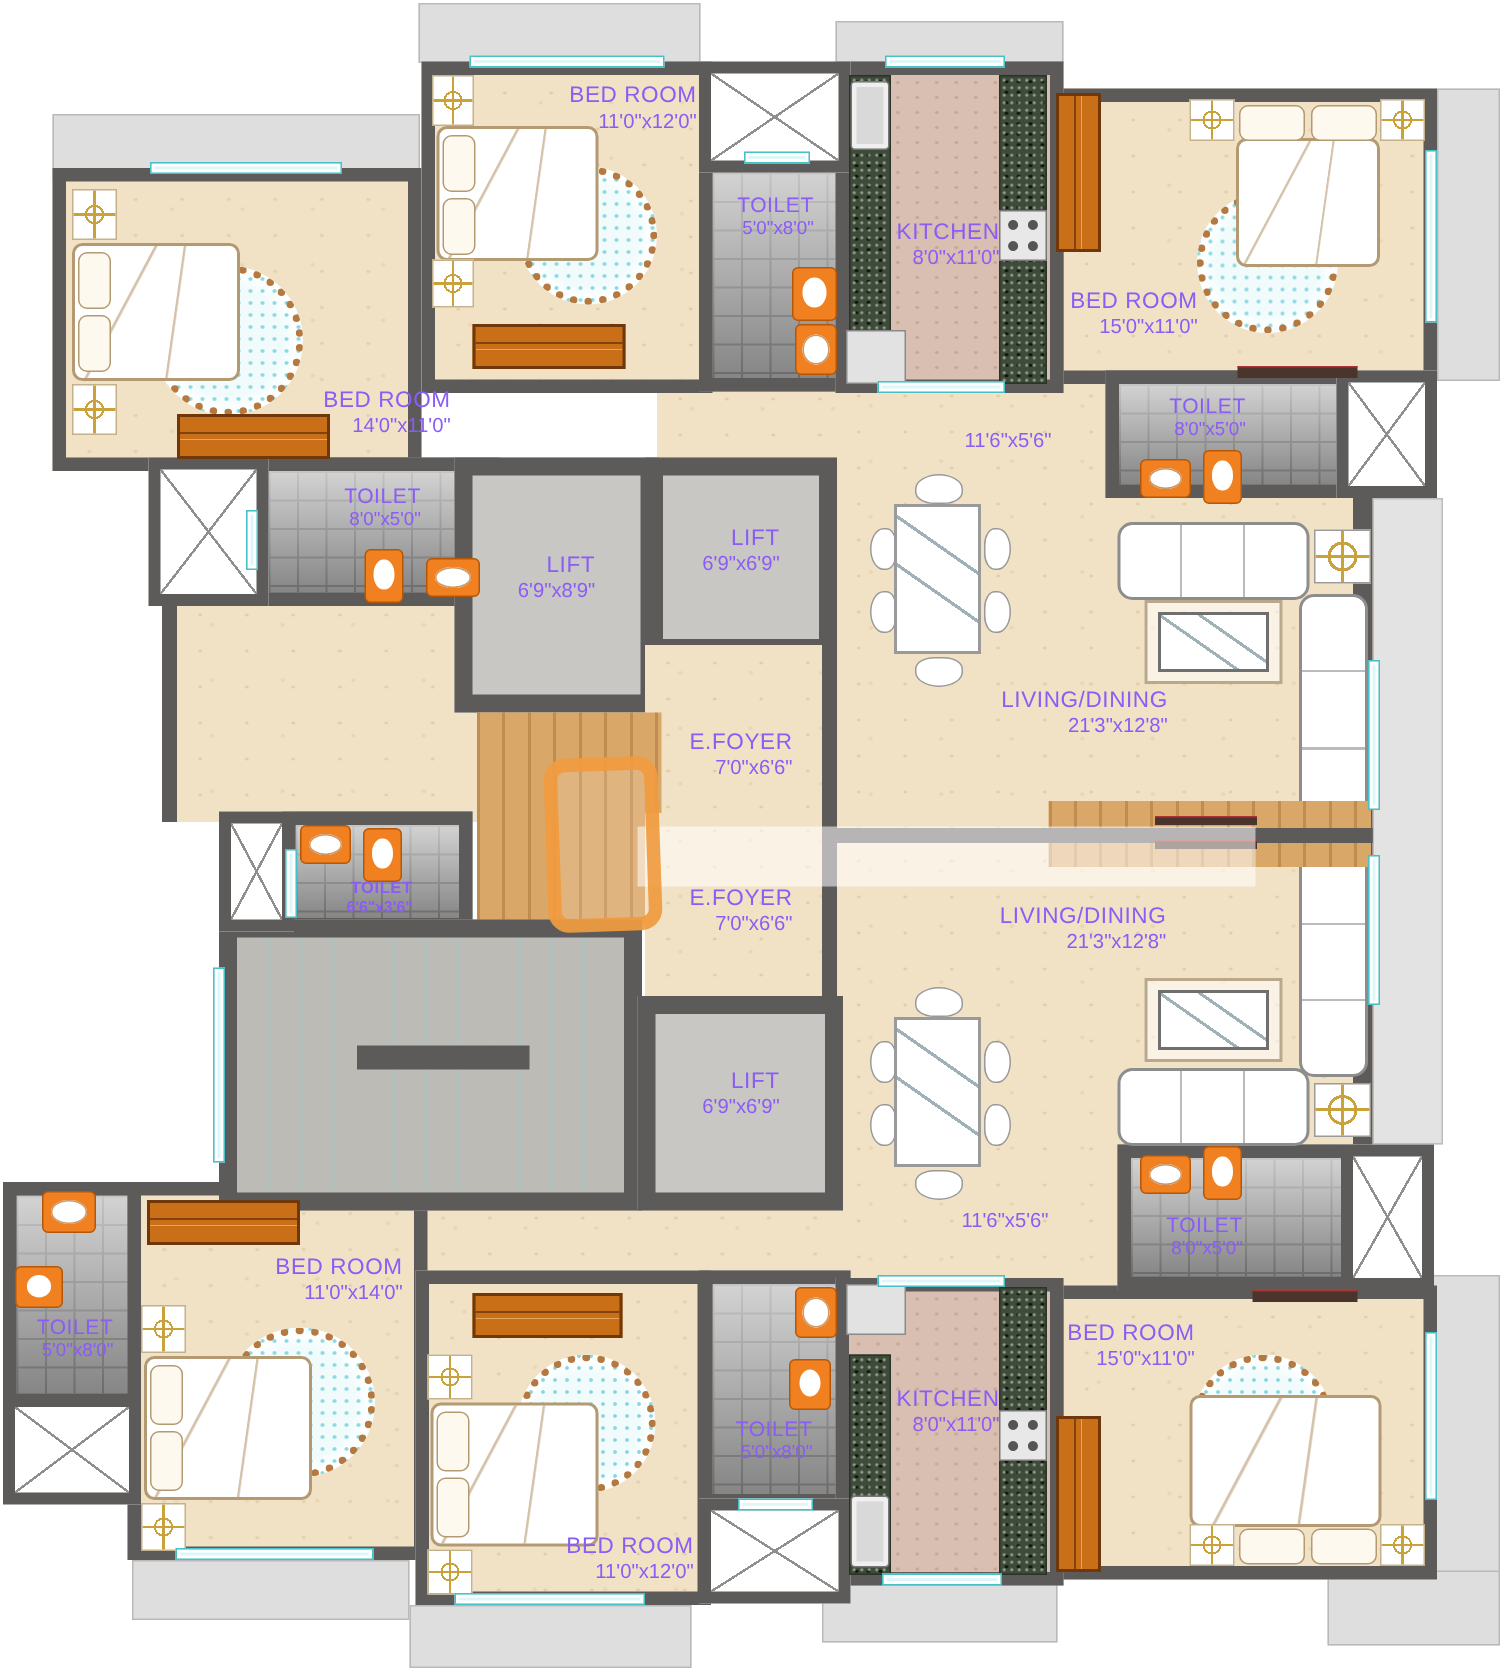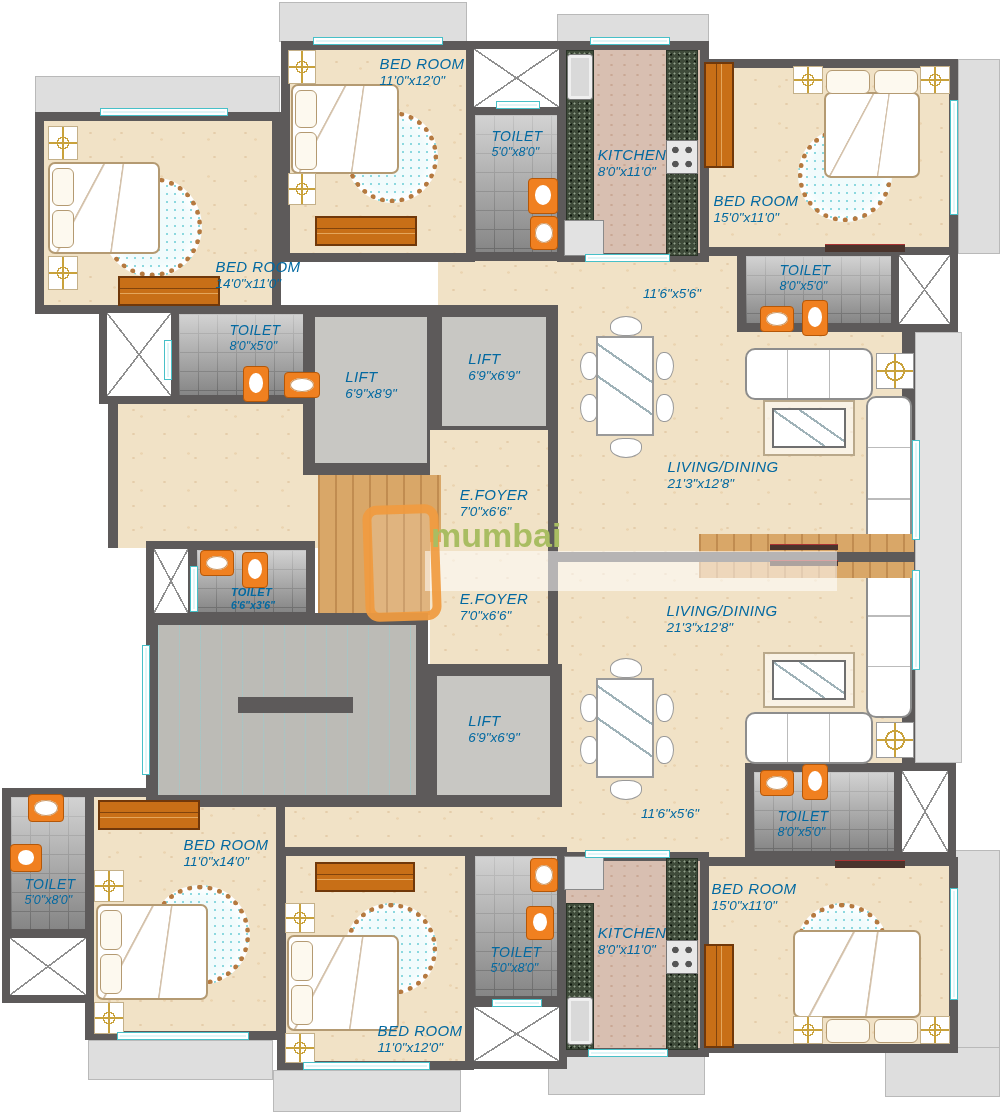--- a/index.html
+++ b/index.html
@@ -71,22 +71,22 @@
   .wc:after{content:"";position:absolute;left:22%;top:18%;width:56%;height:58%;background:#fff;border-radius:50%;}
   .basin:after{content:"";position:absolute;left:15%;top:20%;width:70%;height:60%;background:#fff;border-radius:50%;box-shadow:inset 0 0 0 1px #c96;}
   .sink{background:#d9d9d9;border:1px solid #777;box-shadow:inset 0 0 0 3px #efefef;border-radius:3px;z-index:9;}
   .stove{background:#e8e8e8;border:1px solid #777;z-index:9;
     background-image:radial-gradient(circle at 28% 28%, #555 3px, rgba(0,0,0,0) 3.6px),
                      radial-gradient(circle at 72% 28%, #555 3px, rgba(0,0,0,0) 3.6px),
                      radial-gradient(circle at 28% 72%, #555 3px, rgba(0,0,0,0) 3.6px),
                      radial-gradient(circle at 72% 72%, #555 3px, rgba(0,0,0,0) 3.6px);}
   .fridge{background:#e2e2e2;border:1px solid #8a8a8a;z-index:9;}
   
-  .lbl{position:absolute;transform:translateX(-50%);text-align:left;color:#0369a1;
-       line-height:1.18;white-space:nowrap;z-index:40;font-style:italic;}
+  .lbl{position:absolute;transform:translateX(-50%);text-align:right;color:#8b5cf6;
+       line-height:1.18;white-space:nowrap;z-index:40;}
   .lbl .n{font-size:15px;letter-spacing:.4px;}
   .lbl .d{font-size:13.5px;}
   .lbl.t .n{font-size:14px;} .lbl.t .d{font-size:12.5px;}
   .lbl.small .n{font-size:11px;font-weight:bold;} .lbl.small .d{font-size:10.5px;font-weight:bold;}
   
   .wm-band{position:absolute;left:425px;top:551px;width:412px;height:40px;background:rgba(255,255,255,.55);z-index:50;}
   .wm-logo{position:absolute;left:364px;top:505px;width:58px;height:98px;border:9px solid rgba(240,154,62,.92);
            border-radius:14px;transform:rotate(-2deg);background:rgba(255,246,232,.18);z-index:51;}
   .wm-brand{position:absolute;left:431px;top:516px;font-size:34px;font-weight:bold;color:#a9bd62;z-index:52;letter-spacing:0;}
   .wm-domain{position:absolute;left:428px;top:552px;font-size:28px;color:#8e8e8e;z-index:52;letter-spacing:-.5px;}
@@ -365,15 +365,14 @@
     <div class="n">BED ROOM</div>
     <div class="d">15'0"x11'0"</div>
   </div>
   <div class="lbl" style="left:420px;top:1022px">
     <div class="n">BED ROOM</div>
     <div class="d">11'0"x12'0"</div>
   </div>
 
   <div class="wm-band"></div>
   <div class="wm-logo"></div>
-  <div class="wm-brand">mumbai</div>
 
 </div>
 
 </body></html>

